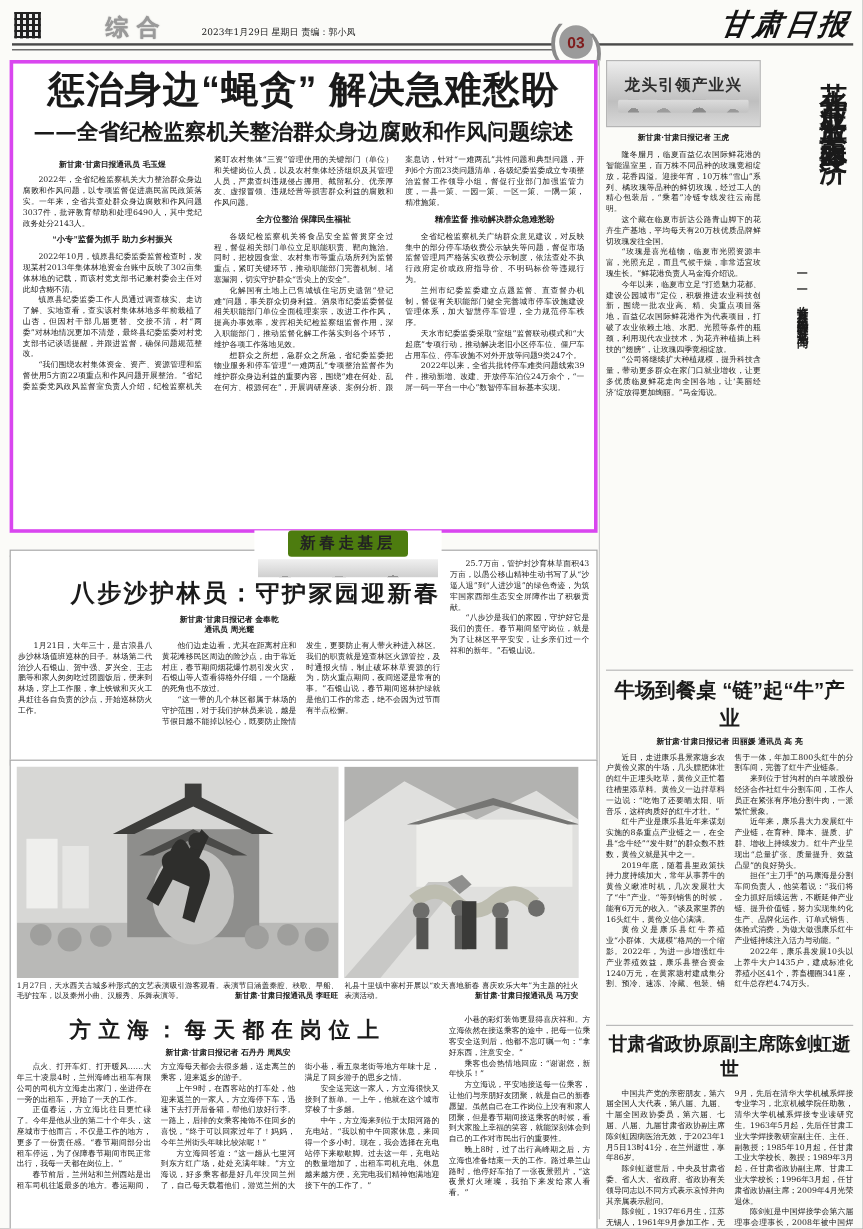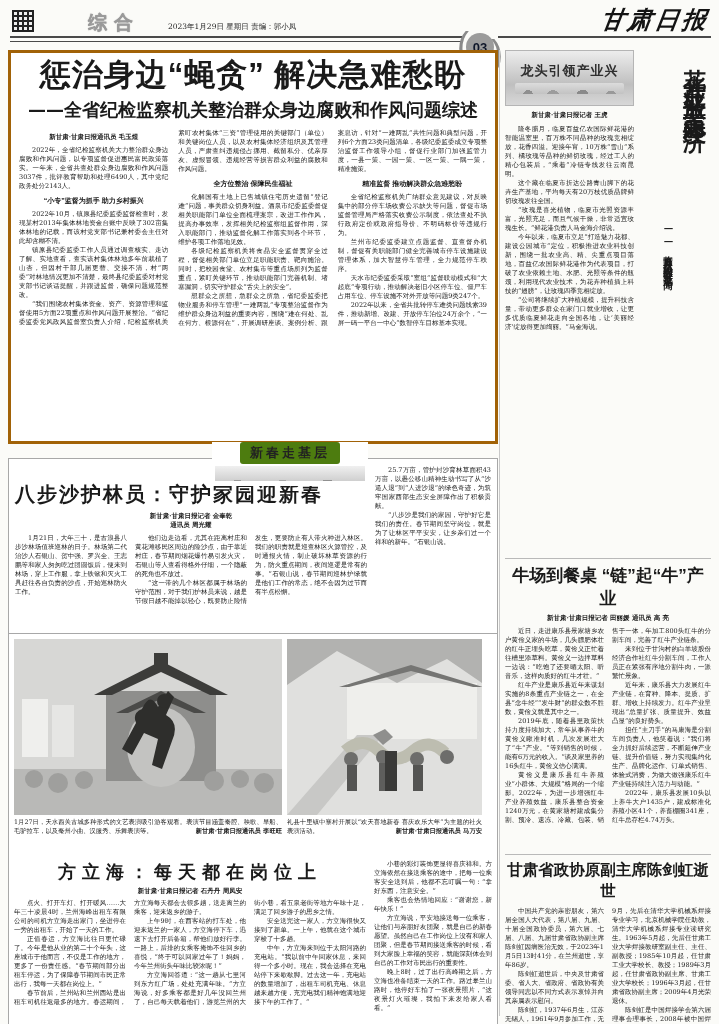--- a/index.html
+++ b/index.html
@@ -10,37 +10,37 @@
       background:repeating-linear-gradient(90deg,#222 0 2px,transparent 2px 5px),
                  repeating-linear-gradient(0deg,#222 0 2px,#eee 2px 5px);}
   .section-name{position:absolute;left:88px;top:10px;font-size:19px;font-weight:bold;
       color:#9a9a9a;letter-spacing:7px;font-family:"Liberation Sans",sans-serif;
       text-shadow:0 0 1px #777;}
   .dateline{position:absolute;left:168px;top:22px;font-size:7.5px;color:#222;white-space:nowrap;}
   .hdr-rule-l{position:absolute;left:10px;top:36px;width:452px;height:3px;
       border-top:2px solid #4a4a4a;border-bottom:1px solid #4a4a4a;}
   .hdr-rule-r{position:absolute;left:498px;top:36px;width:213px;height:0;border-top:2px solid #4a4a4a;}
   .page-circle{position:absolute;left:466px;top:21px;width:28px;height:28px;border-radius:50%;
-      background:#9b9b9b;color:#0f172a;font-size:13px;font-weight:bold;display:flex;
-      align-items:center;justify-content:center;font-family:"Liberation Sans",sans-serif;margin-top:12px;}
+      background:#9b9b9b;color:#7f1d1d;font-size:13px;font-weight:bold;display:flex;
+      align-items:center;justify-content:center;font-family:"Liberation Sans",sans-serif;}
   .page-circle::before{content:"(";position:absolute;left:-9px;top:-8px;font-size:36px;
       color:#8a8a8a;font-weight:200;}
   .page-circle::after{content:")";position:absolute;right:-9px;bottom:-14px;font-size:36px;
       color:#8a8a8a;font-weight:200;}
   .masthead{position:absolute;right:10px;top:4px;font-size:24px;font-weight:bold;
       font-style:italic;letter-spacing:3px;transform:skewX(-8deg);color:#141414;}
   
   .blk{font-size:6.5px;line-height:9px;text-align:justify;}
   .blk.t-p{text-indent:2em;}
   .blk.t-sub{text-align:center;font-weight:bold;font-size:7px;margin:5px 0;text-indent:0;
       font-family:"Liberation Sans",sans-serif;}
   .blk.t-by{text-align:center;margin:4px 0;text-indent:0;font-weight:bold;}
   
   .lead-box{position:absolute;left:8px;top:50px;width:468px;height:380px;
-      border:3px solid #a16207;background:#fff;padding:4px 8px;}
+      border:3px solid #d946ef;background:#fff;padding:4px 8px;}
   .lead-headline{font-size:31px;font-weight:900;text-align:center;line-height:1.15;
       letter-spacing:1px;font-family:"Liberation Sans",sans-serif;}
   .lead-sub{font-size:18px;font-weight:bold;text-align:center;margin-top:5px;}
   .lead-body{margin-top:7px;column-count:3;column-gap:10px;height:296px;overflow:hidden;}
   
   .vrule{position:absolute;left:499px;top:50px;bottom:8px;border-left:1px solid #c9c9c9;}
   .rail{position:absolute;left:505px;top:50px;width:206px;}
   .flower{display:flex;height:503px;overflow:hidden;}
   .flower-left{width:129px;}
   .banner{height:54px;border:1px solid #b5b5b5;
@@ -79,37 +79,37 @@
       background:#4d7c0f;padding:2px 10px;border-radius:3px;color:#222;
       font-family:"Liberation Sans",sans-serif;}
   .spring-banner .art{width:150px;height:15px;
       background:radial-gradient(circle at 15% 160%,#9a9a9a 0 10px,transparent 10px),
                  radial-gradient(circle at 45% 180%,#a8a8a8 0 13px,transparent 13px),
                  radial-gradient(circle at 75% 150%,#909090 0 9px,transparent 9px),
                  linear-gradient(180deg,#f0f0f0,#cfcfcf);}
   .basha-box{position:absolute;left:8px;top:458px;width:476px;height:170px;
       border:1px solid #a8a8a8;background:#fff;padding:4px 6px;display:flex;gap:8px;}
   .basha-main{width:352px;}
-  .basha-headline{font-size:20px;font-weight:900;text-align:left;letter-spacing:2px;
+  .basha-headline{font-size:20px;font-weight:900;text-align:right;letter-spacing:2px;
       margin-top:18px;font-family:"Liberation Sans",sans-serif;}
   .basha-bylines{display:flex;flex-direction:column;align-items:center;font-size:6.5px;
       font-weight:bold;margin:4px 0;}
   .basha-body{column-count:3;column-gap:8px;height:92px;overflow:hidden;}
   .side-col{flex:1;overflow:hidden;padding-top:3px;}
   
   .photo-box{position:absolute;left:8px;top:633px;width:478px;height:382px;
       border:1px solid #a8a8a8;background:#fff;padding:5px;}
   .photo-row{display:flex;gap:5px;}
   .photo{position:relative;height:176px;overflow:hidden;background:#cbcbcb;}
   .photo.left{width:268px;} .photo.right{width:195px;}
   .caption-row{display:flex;gap:5px;margin-top:3px;}
   .caption{font-size:6.3px;line-height:8.5px;text-align:justify;}
   .caption .credit{font-weight:bold;white-space:nowrap;float:right;}
   .cap-left{width:268px;} .cap-right{width:195px;}
-  .fang{display:flex;gap:8px;margin-top:22px;}
+  .fang{display:flex;gap:8px;margin-top:8px;}
   .fang-main{width:352px;}
   .fang-headline{font-size:18px;font-weight:900;text-align:center;letter-spacing:6px;
       margin-top:3px;font-family:"Liberation Sans",sans-serif;}
   .fang-byline{text-align:center;font-size:6.5px;font-weight:bold;margin:3px 0;}
   .fang-body{column-count:3;column-gap:8px;height:116px;overflow:hidden;}
 </style>
 </head>
 <body>
 
 <div class="page">
@@ -127,22 +127,22 @@
     <div class="lead-sub">——全省纪检监察机关整治群众身边腐败和作风问题综述</div>
     <div class="lead-body">
 
     <div class="blk t-by">新甘肃·甘肃日报通讯员 毛玉煜</div>
         <div class="blk t-p">2022年，全省纪检监察机关大力整治群众身边腐败和作风问题，以专项监督促进惠民富民政策落实。一年来，全省共查处群众身边腐败和作风问题3037件，批评教育帮助和处理6490人，其中党纪政务处分2143人。</div>
         <div class="blk t-sub">“小专”监督为抓手 助力乡村振兴</div>
         <div class="blk t-p">2022年10月，镇原县纪委监委监督检查时，发现某村2013年集体林地资金台账中反映了302亩集体林地的记载，而该村党支部书记兼村委会主任对此却含糊不清。</div>
         <div class="blk t-p">镇原县纪委监委工作人员通过调查核实、走访了解、实地查看，查实该村集体林地多年前栽植了山杏，但因村干部几届更替、交接不清，村“两委”对林地情况更加不清楚，最终县纪委监委对村党支部书记谈话提醒，并跟进监督，确保问题规范整改。</div>
         <div class="blk t-p">“我们围绕农村集体资金、资产、资源管理和监督使用5方面22项重点和作风问题开展整治。”省纪委监委党风政风监督室负责人介绍，纪检监察机关紧盯农村集体“三资”管理使用的关键部门（单位）和关键岗位人员，以及农村集体经济组织及其管理人员，严肃查纠违规侵占挪用、截留私分、优亲厚友、虚报冒领、违规经营等损害群众利益的腐败和作风问题。</div>
         <div class="blk t-sub">全方位整治 保障民生福祉</div>
+        <div class="blk t-p">各级纪检监察机关将食品安全监督贯穿全过程，督促相关部门单位立足职能职责、靶向施治。同时，把校园食堂、农村集市等重点场所列为监督重点，紧盯关键环节，推动职能部门完善机制、堵塞漏洞，切实守护群众“舌尖上的安全”。</div>
         <div class="blk t-p">化解国有土地上已售城镇住宅历史遗留“登记难”问题，事关群众切身利益。酒泉市纪委监委督促相关职能部门单位全面梳理案宗，改进工作作风，提高办事效率，发挥相关纪检监察组监督作用，深入职能部门，推动监督化解工作落实到各个环节，维护各项工作落地见效。</div>
-        <div class="blk t-p">各级纪检监察机关将食品安全监督贯穿全过程，督促相关部门单位立足职能职责、靶向施治。同时，把校园食堂、农村集市等重点场所列为监督重点，紧盯关键环节，推动职能部门完善机制、堵塞漏洞，切实守护群众“舌尖上的安全”。</div>
         <div class="blk t-p">想群众之所想，急群众之所急，省纪委监委把物业服务和停车管理“一难两乱”专项整治监督作为维护群众身边利益的重要内容，围绕“难在何处、乱在何方、根源何在”，开展调研座谈、案例分析、跟案息访，针对“一难两乱”共性问题和典型问题，开列6个方面23类问题清单，各级纪委监委成立专项整治监督工作领导小组，督促行业部门加强监管力度，一县一策、一园一策、一区一策、一隅一策，精准施策。</div>
         <div class="blk t-sub">精准监督 推动解决群众急难愁盼</div>
         <div class="blk t-p">全省纪检监察机关广纳群众意见建议，对反映集中的部分停车场收费公示缺失等问题，督促市场监督管理局严格落实收费公示制度，依法查处不执行政府定价或政府指导价、不明码标价等违规行为。</div>
         <div class="blk t-p">兰州市纪委监委建立点题监督、直查督办机制，督促有关职能部门健全完善城市停车设施建设管理体系，加大智慧停车管理，全力规范停车秩序。</div>
         <div class="blk t-p">天水市纪委监委采取“室组”监督联动模式和“大起底”专项行动，推动解决老旧小区停车位、僵尸车占用车位、停车设施不对外开放等问题9类247个。</div>
         <div class="blk t-p">2022年以来，全省共批转停车难类问题线索39件，推动新增、改建、开放停车泊位24万余个，“一屏一码一平台一中心”数智停车目标基本实现。</div>
       </div>
   </div>
 
   <div class="vrule"></div>

